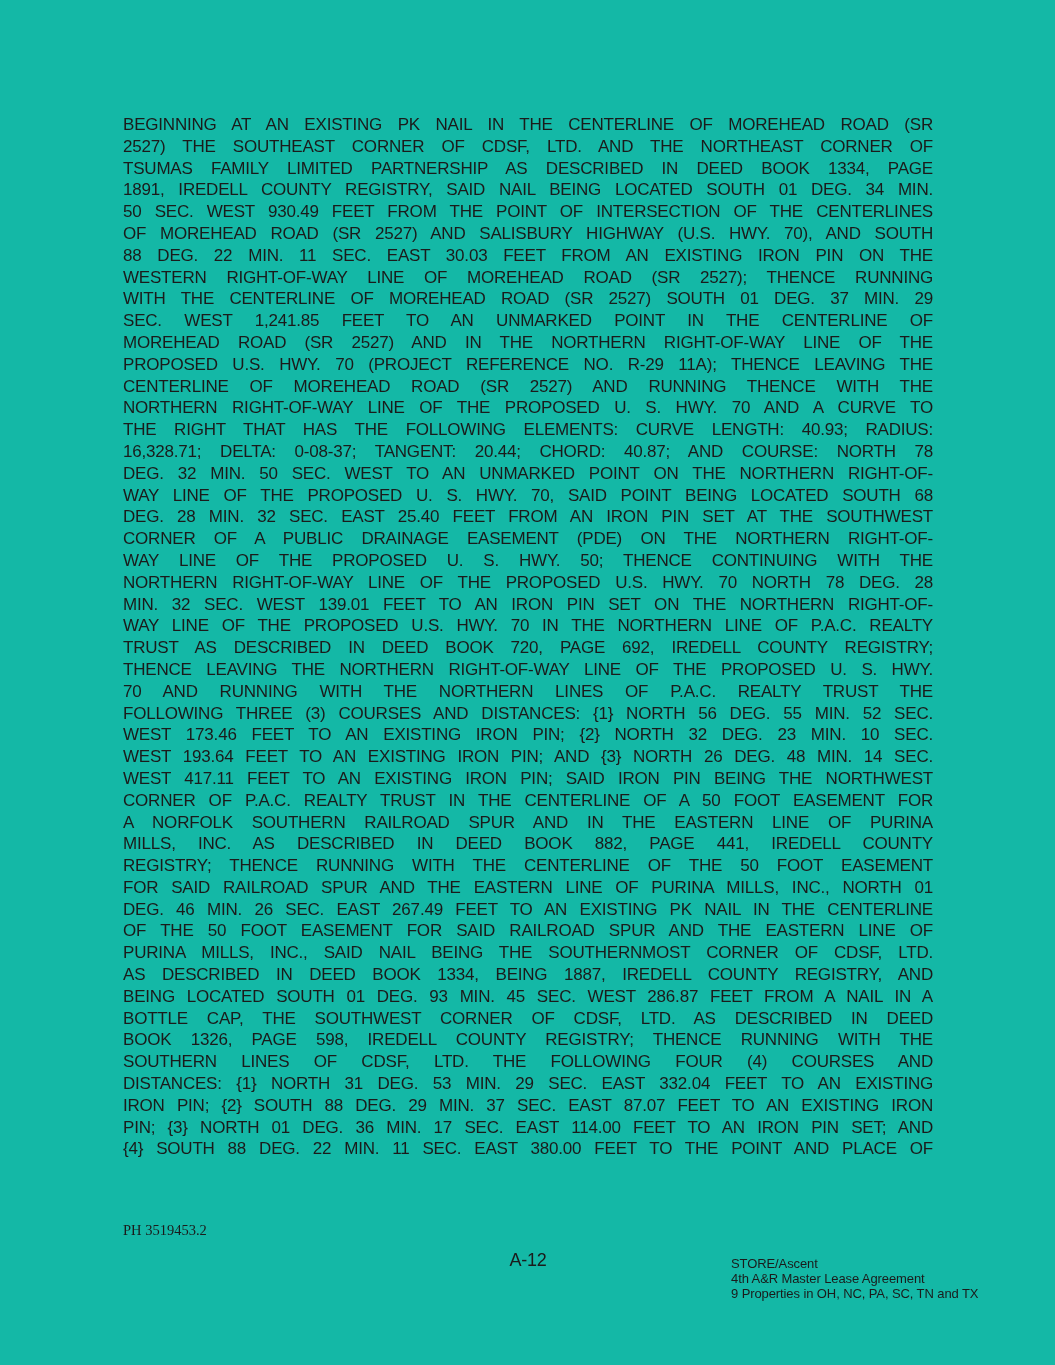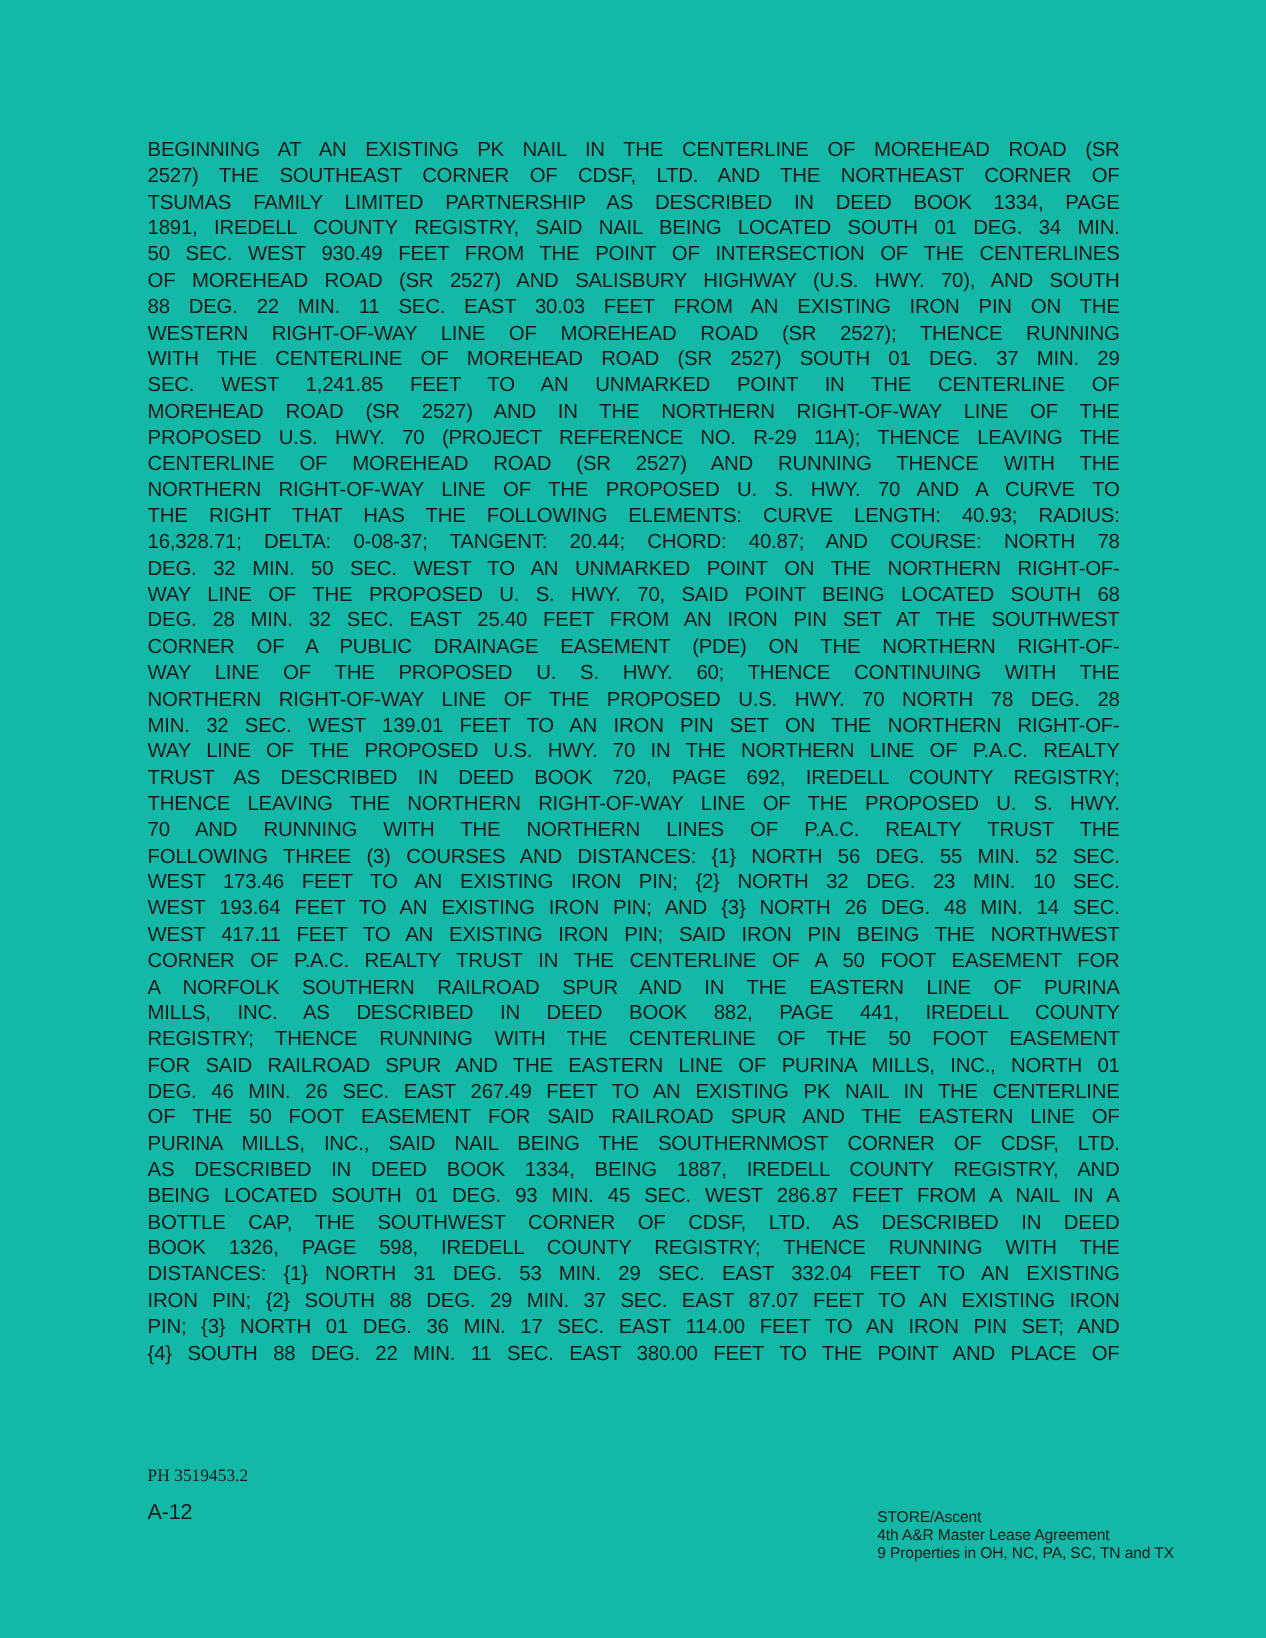--- a/index.html
+++ b/index.html
@@ -28,21 +28,21 @@
   }
   .text-line {
     text-align: justify;
     text-align-last: justify;
   }
   .page-number {
     position: absolute;
     left: 123px;
     top: 1250px;
     width: 810px;
-    text-align: left;
+    text-align: center;
     font-size: 18px;
     letter-spacing: -0.2px;
     color: #1b1b1b;
   }
   .doc-ref {
     position: absolute;
     left: 123px;
     top: 1222px;
     font-family: "Liberation Serif", serif;
     font-size: 14.5px;
@@ -78,21 +78,21 @@
       <div class="text-line">MOREHEAD ROAD (SR 2527) AND IN THE NORTHERN RIGHT-OF-WAY LINE OF THE</div>
       <div class="text-line">PROPOSED U.S. HWY. 70 (PROJECT REFERENCE NO. R-29 11A); THENCE LEAVING THE</div>
       <div class="text-line">CENTERLINE OF MOREHEAD ROAD (SR 2527) AND RUNNING THENCE WITH THE</div>
       <div class="text-line">NORTHERN RIGHT-OF-WAY LINE OF THE PROPOSED U. S. HWY. 70 AND A CURVE TO</div>
       <div class="text-line">THE RIGHT THAT HAS THE FOLLOWING ELEMENTS: CURVE LENGTH: 40.93; RADIUS:</div>
       <div class="text-line">16,328.71; DELTA: 0-08-37; TANGENT: 20.44; CHORD: 40.87; AND COURSE: NORTH 78</div>
       <div class="text-line">DEG. 32 MIN. 50 SEC. WEST TO AN UNMARKED POINT ON THE NORTHERN RIGHT-OF-</div>
       <div class="text-line">WAY LINE OF THE PROPOSED U. S. HWY. 70, SAID POINT BEING LOCATED SOUTH 68</div>
       <div class="text-line">DEG. 28 MIN. 32 SEC. EAST 25.40 FEET FROM AN IRON PIN SET AT THE SOUTHWEST</div>
       <div class="text-line">CORNER OF A PUBLIC DRAINAGE EASEMENT (PDE) ON THE NORTHERN RIGHT-OF-</div>
-      <div class="text-line">WAY LINE OF THE PROPOSED U. S. HWY. 60; THENCE CONTINUING WITH THE</div>
+      <div class="text-line">WAY LINE OF THE PROPOSED U. S. HWY. 50; THENCE CONTINUING WITH THE</div>
       <div class="text-line">NORTHERN RIGHT-OF-WAY LINE OF THE PROPOSED U.S. HWY. 70 NORTH 78 DEG. 28</div>
       <div class="text-line">MIN. 32 SEC. WEST 139.01 FEET TO AN IRON PIN SET ON THE NORTHERN RIGHT-OF-</div>
       <div class="text-line">WAY LINE OF THE PROPOSED U.S. HWY. 70 IN THE NORTHERN LINE OF P.A.C. REALTY</div>
       <div class="text-line">TRUST AS DESCRIBED IN DEED BOOK 720, PAGE 692, IREDELL COUNTY REGISTRY;</div>
       <div class="text-line">THENCE LEAVING THE NORTHERN RIGHT-OF-WAY LINE OF THE PROPOSED U. S. HWY.</div>
       <div class="text-line">70 AND RUNNING WITH THE NORTHERN LINES OF P.A.C. REALTY TRUST THE</div>
       <div class="text-line">FOLLOWING THREE (3) COURSES AND DISTANCES: {1} NORTH 56 DEG. 55 MIN. 52 SEC.</div>
       <div class="text-line">WEST 173.46 FEET TO AN EXISTING IRON PIN; {2} NORTH 32 DEG. 23 MIN. 10 SEC.</div>
       <div class="text-line">WEST 193.64 FEET TO AN EXISTING IRON PIN; AND {3} NORTH 26 DEG. 48 MIN. 14 SEC.</div>
       <div class="text-line">WEST 417.11 FEET TO AN EXISTING IRON PIN; SAID IRON PIN BEING THE NORTHWEST</div>
@@ -101,20 +101,21 @@
       <div class="text-line">MILLS, INC. AS DESCRIBED IN DEED BOOK 882, PAGE 441, IREDELL COUNTY</div>
       <div class="text-line">REGISTRY; THENCE RUNNING WITH THE CENTERLINE OF THE 50 FOOT EASEMENT</div>
       <div class="text-line">FOR SAID RAILROAD SPUR AND THE EASTERN LINE OF PURINA MILLS, INC., NORTH 01</div>
       <div class="text-line">DEG. 46 MIN. 26 SEC. EAST 267.49 FEET TO AN EXISTING PK NAIL IN THE CENTERLINE</div>
       <div class="text-line">OF THE 50 FOOT EASEMENT FOR SAID RAILROAD SPUR AND THE EASTERN LINE OF</div>
       <div class="text-line">PURINA MILLS, INC., SAID NAIL BEING THE SOUTHERNMOST CORNER OF CDSF, LTD.</div>
       <div class="text-line">AS DESCRIBED IN DEED BOOK 1334, BEING 1887, IREDELL COUNTY REGISTRY, AND</div>
       <div class="text-line">BEING LOCATED SOUTH 01 DEG. 93 MIN. 45 SEC. WEST 286.87 FEET FROM A NAIL IN A</div>
       <div class="text-line">BOTTLE CAP, THE SOUTHWEST CORNER OF CDSF, LTD. AS DESCRIBED IN DEED</div>
       <div class="text-line">BOOK 1326, PAGE 598, IREDELL COUNTY REGISTRY; THENCE RUNNING WITH THE</div>
+      <div class="text-line">SOUTHERN LINES OF CDSF, LTD. THE FOLLOWING FOUR (4) COURSES AND</div>
       <div class="text-line">DISTANCES: {1} NORTH 31 DEG. 53 MIN. 29 SEC. EAST 332.04 FEET TO AN EXISTING</div>
       <div class="text-line">IRON PIN; {2} SOUTH 88 DEG. 29 MIN. 37 SEC. EAST 87.07 FEET TO AN EXISTING IRON</div>
       <div class="text-line">PIN; {3} NORTH 01 DEG. 36 MIN. 17 SEC. EAST 114.00 FEET TO AN IRON PIN SET; AND</div>
       <div class="text-line">{4} SOUTH 88 DEG. 22 MIN. 11 SEC. EAST 380.00 FEET TO THE POINT AND PLACE OF</div>
     </div>
 
   <div class="page-number">A-12</div>
 
   <div class="doc-ref">PH 3519453.2</div>
 

